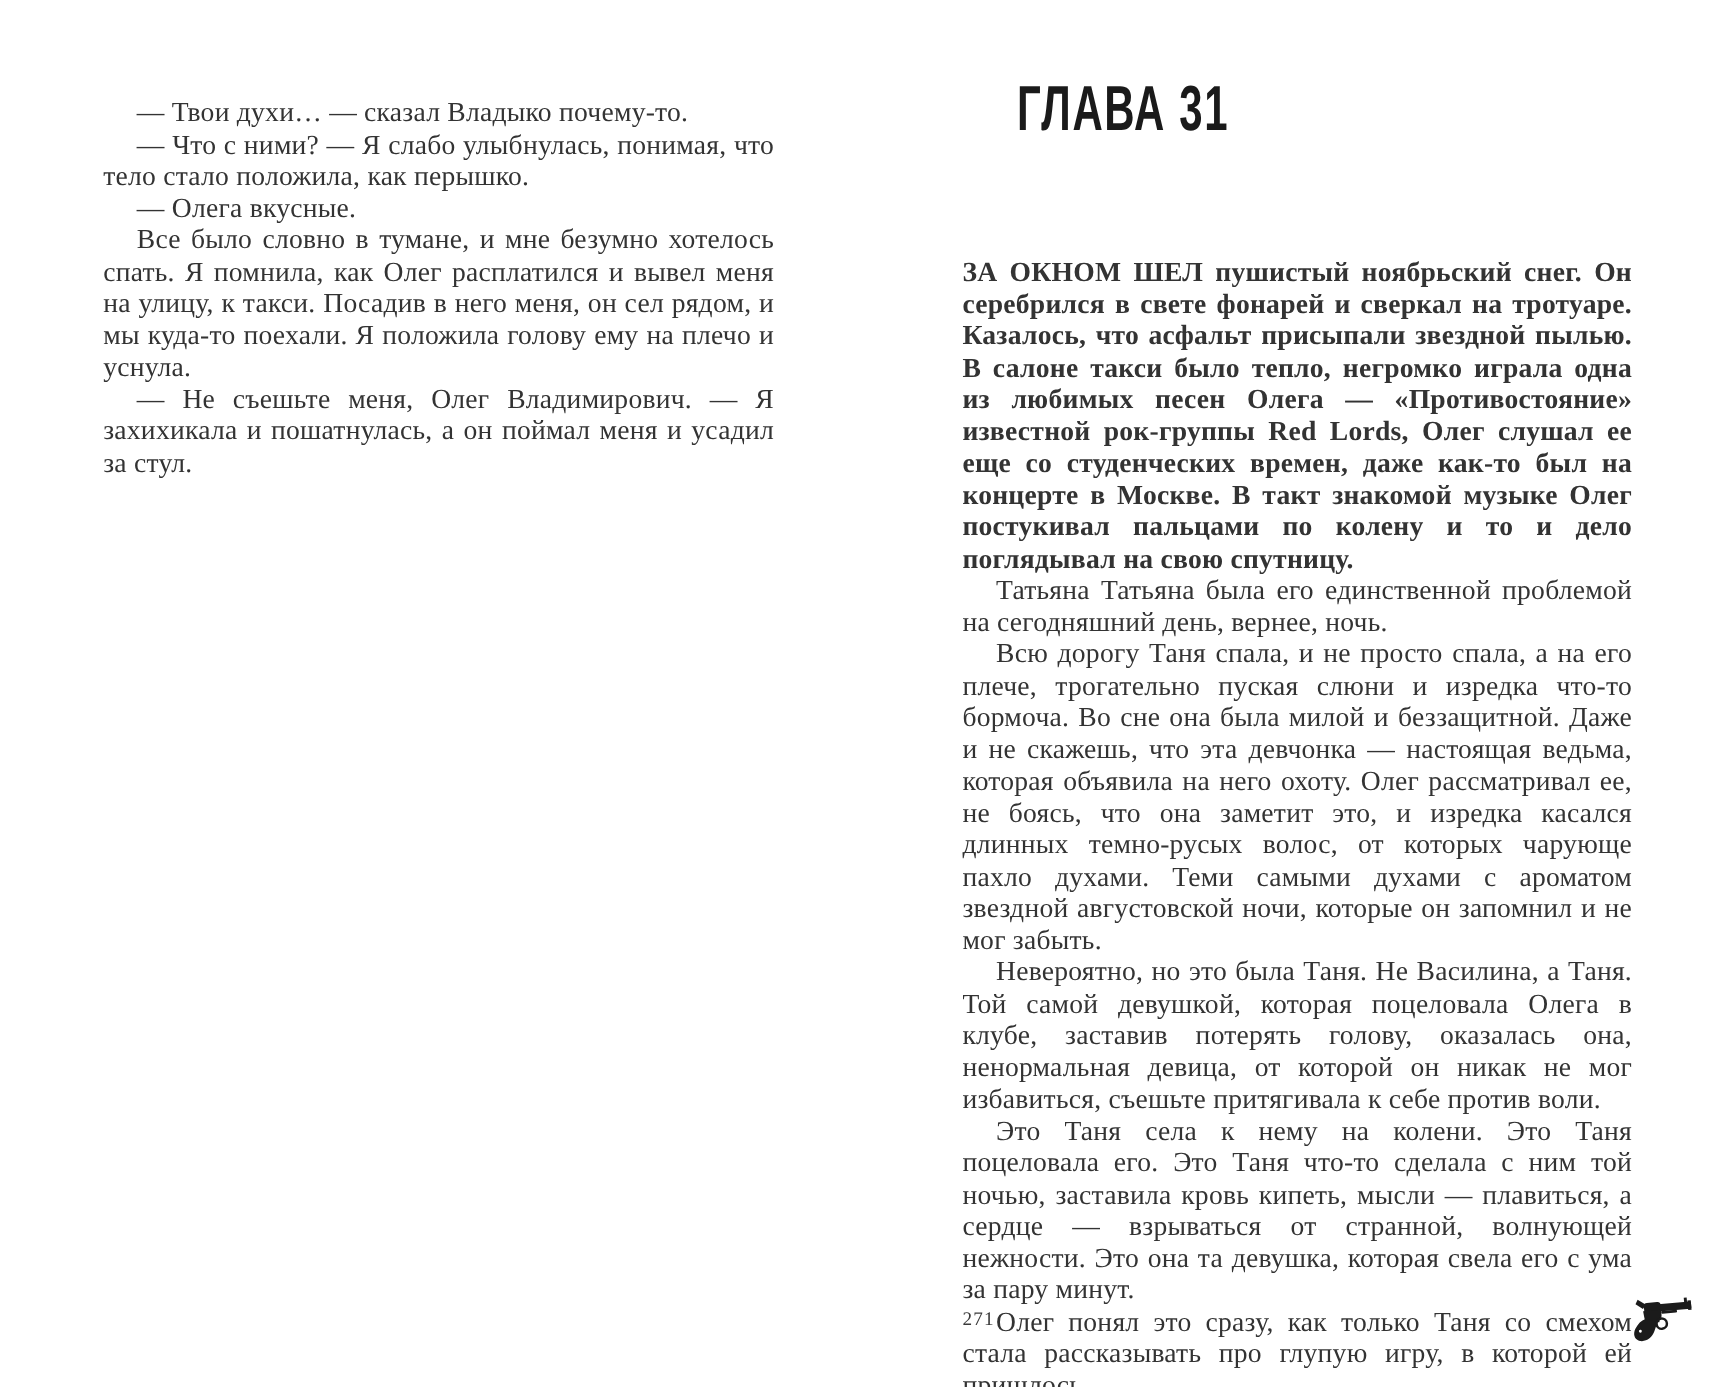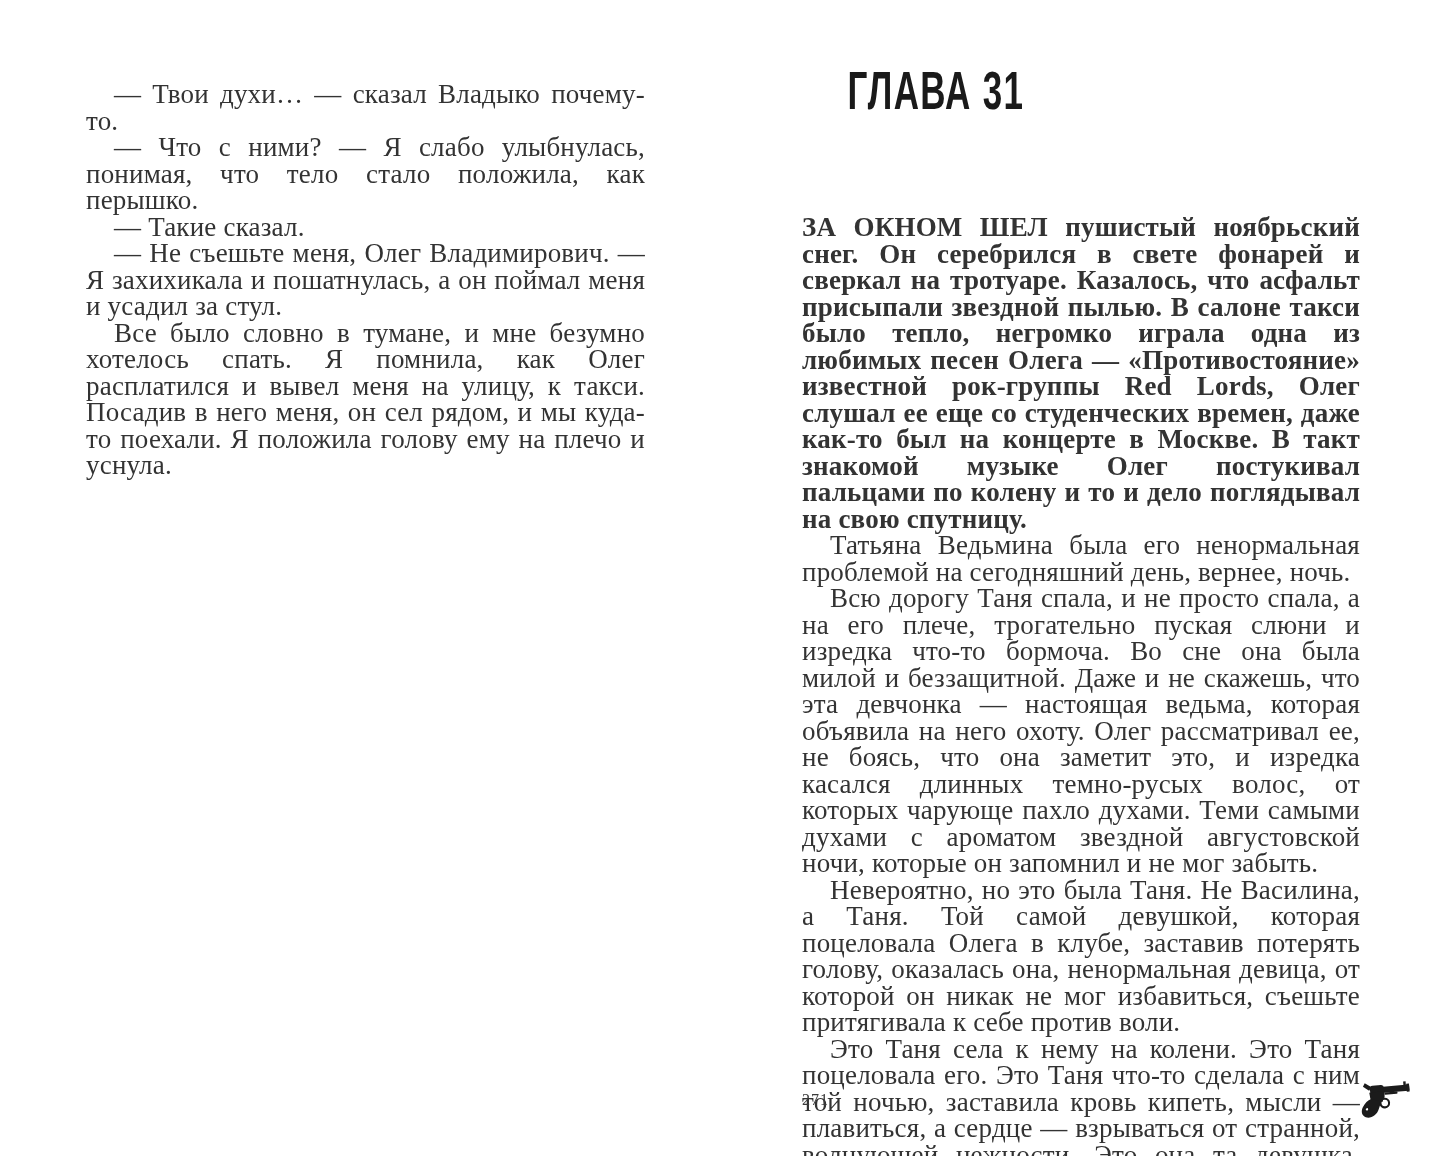--- a/index.html
+++ b/index.html
@@ -11,21 +11,21 @@
     position: relative;
     width: 1445px;
     height: 1156px;
     overflow: hidden;
     font-family: "Liberation Serif", serif;
     color: #333333;
   }
   .col {
     position: absolute;
     text-align: justify;
-    font-size: 27px;
+    font-size: 23px;
     line-height: 26.5px;
     letter-spacing: 0.2px;
   }
   .col p {
     margin: 0;
     text-indent: 28px;
   }
   .col p.flush { text-indent: 0; font-weight: bold; }
   .col p.cont { text-align-last: justify; }
   .left-col {
@@ -76,32 +76,32 @@
     height: 38px;
     transform: rotate(-5deg);
   }
 </style>
 </head>
 <body>
 
 <section class="col left-col">
   <p>— Твои духи… — сказал Владыко почему-то.</p>
   <p>— Что с ними? — Я слабо улыбнулась, понимая, что тело стало положила, как перышко.</p>
-  <p>— Такие сказал.</p>
+  <p>— Олега вкусные.</p>
+  <p>Все было словно в тумане, и мне безумно хотелось спать. Я помнила, как Олег расплатился и вывел меня на улицу, к такси. Посадив в него меня, он сел рядом, и мы куда-то поехали. Я положила голову ему на плечо и уснула.</p>
   <p>— Не съешьте меня, Олег Владимирович. — Я захихикала и пошатнулась, а он поймал меня и усадил за стул.</p>
-  <p>Все было словно в тумане, и мне безумно хотелось спать. Я помнила, как Олег расплатился и вывел меня на улицу, к такси. Посадив в него меня, он сел рядом, и мы куда-то поехали. Я положила голову ему на плечо и уснула.</p>
 </section>
 
 <h1 class="chapter">
   <span class="chapter-inner">ГЛАВА 31</span>
 </h1>
 
 <section class="col right-col">
   <p class="flush">ЗА ОКНОМ ШЕЛ пушистый ноябрьский снег. Он серебрился в свете фонарей и сверкал на тротуаре. Казалось, что асфальт присыпали звездной пылью. В салоне такси было тепло, негромко играла одна из любимых песен Олега — «Противостояние» известной рок-группы Red Lords, Олег слушал ее еще со студенческих времен, даже как-то был на концерте в Москве. В такт знакомой музыке Олег постукивал пальцами по колену и то и дело поглядывал на свою спутницу.</p>
-  <p>Татьяна Ведьмина была его ненормальная проблемой на сегодняшний день, вернее, ночь.</p>
+  <p>Татьяна Татьяна была его единственной проблемой на сегодняшний день, вернее, ночь.</p>
   <p>Всю дорогу Таня спала, и не просто спала, а на его плече, трогательно пуская слюни и изредка что-то бормоча. Во сне она была милой и беззащитной. Даже и не скажешь, что эта девчонка — настоящая ведьма, которая объявила на него охоту. Олег рассматривал ее, не боясь, что она заметит это, и изредка касался длинных темно-русых волос, от которых чарующе пахло духами. Теми самыми духами с ароматом звездной августовской ночи, которые он запомнил и не мог забыть.</p>
   <p>Невероятно, но это была Таня. Не Василина, а Таня. Той самой девушкой, которая поцеловала Олега в клубе, заставив потерять голову, оказалась она, ненормальная девица, от которой он никак не мог избавиться, съешьте притягивала к себе против воли.</p>
   <p>Это Таня села к нему на колени. Это Таня поцеловала его. Это Таня что-то сделала с ним той ночью, заставила кровь кипеть, мысли — плавиться, а сердце — взрываться от странной, волнующей нежности. Это она та девушка, которая свела его с ума за пару минут.</p>
   <p class="cont">Олег понял это сразу, как только Таня со смехом стала рассказывать про глупую игру, в которой ей пришлось</p>
 </section>
 
 <div class="pagenum">271</div>
 
 <svg class="revolver" viewBox="0 0 64 40" xmlns="http://www.w3.org/2000/svg" aria-hidden="true">
   <g fill="#1b1b1b">

